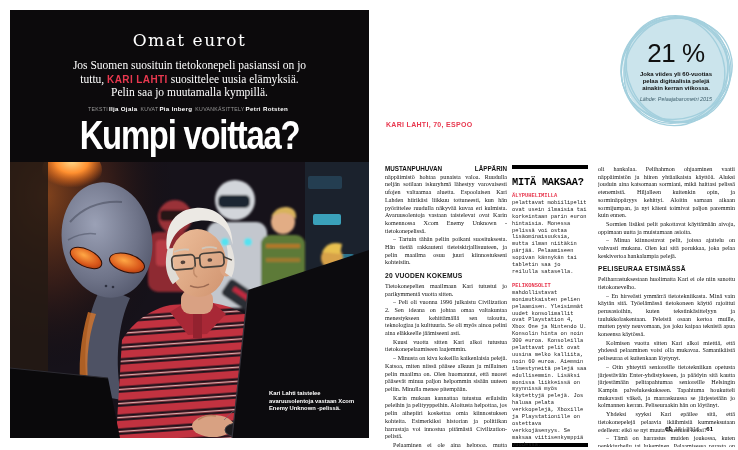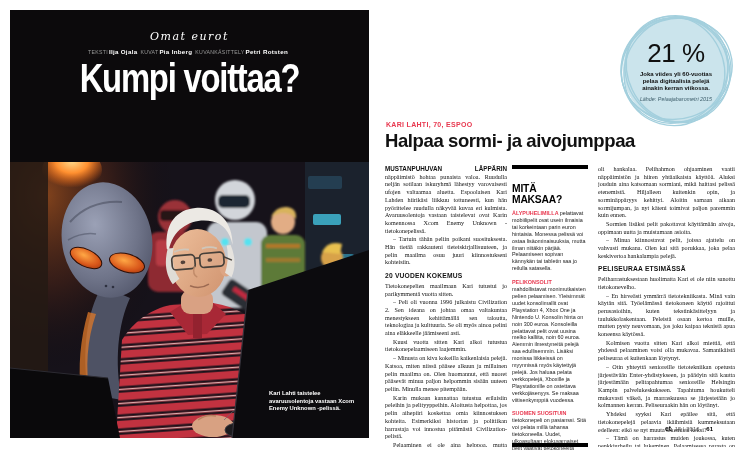--- a/index.html
+++ b/index.html
@@ -3,21 +3,21 @@
 <meta charset="utf-8">
 <style>
   html,body{margin:0;padding:0;}
   body{width:738px;height:450px;background:#ffffff;position:relative;overflow:hidden;
        font-family:"Liberation Serif",serif;color:#111;}
   .spread{position:absolute;inset:0;}
 
   
   .page-left{position:absolute;left:10px;top:10px;width:359px;height:428px;background:#0c0a0c;color:#fff;overflow:hidden;}
   .lp-head{position:absolute;top:0;left:0;right:0;text-align:center;z-index:3;}
-  .tagline{margin-top:20px;font-family:"DejaVu Serif",serif;font-style:italic;font-size:11px;letter-spacing:1.5px;}
+  .tagline{margin-top:20px;font-family:"DejaVu Serif",serif;font-size:17px;letter-spacing:1.5px;}
   .standfirst{margin:9px auto 0;width:236px;font-size:11.5px;line-height:13.5px;}
   .standfirst .hl{color:var(--accent);font-family:"Liberation Sans",sans-serif;font-weight:bold;font-size:10px;letter-spacing:.4px;}
   .credits{margin-top:5px;font-family:"Liberation Sans",sans-serif;font-size:5.2px;color:#9a9a9a;letter-spacing:.3px;}
   .credits .cname{color:#fff;font-weight:bold;font-size:6.2px;margin:0 3px 0 1px;}
   .lp-headline{margin-top:1px;font-family:"Liberation Sans",sans-serif;font-weight:bold;font-size:40px;
                letter-spacing:-1.5px;transform:scaleX(.82);transform-origin:50% 0;white-space:nowrap;}
   .photo{position:absolute;left:0;top:152px;right:0;bottom:0;}
   .photo svg{display:block;width:100%;height:100%;}
   .photo-caption{position:absolute;right:14px;bottom:26px;width:86px;font-family:"Liberation Sans",sans-serif;
                  font-weight:bold;font-size:5.8px;line-height:7.2px;color:#fff;z-index:5;}
@@ -45,38 +45,39 @@
   .block.p{text-indent:8px;}
   .block.pc{text-indent:0;}
   .block.sub{font-family:"Liberation Sans",sans-serif;font-weight:bold;font-size:6.7px;letter-spacing:.2px;
              margin:5px 0 2px;text-indent:0;text-align:left;}
   .block.sub + .block.p{text-indent:0;}
   .lead-in{font-family:"Liberation Sans",sans-serif;font-weight:bold;font-size:6.3px;}
   .lead-in:not(:empty)::after{content:" ";}
 
   .boxcol{width:76px;margin-right:10px;height:100%;}
   .price-box{height:100%;box-sizing:border-box;border-top:4px solid #000;border-bottom:4px solid #000;
-             font-family:Liberation Sans, sans-serif;padding:14px 1px 0 0;}
+             font-family:Liberation Mono, monospace;padding:7px 1px 0 0;}
   .price-box-title{font-weight:bold;font-size:10.3px;letter-spacing:-.2px;margin:0 0 5px;color:#000;}
   .price-section{font-size:5.4px;line-height:6.9px;margin:0 0 7px;text-align:left;color:#222;}
   .price-lead{color:var(--accent);font-weight:bold;}
   .price-lead:not(:empty)::after{content:" ";}
 
   .footer{position:absolute;right:22px;bottom:6px;font-family:"Liberation Sans",sans-serif;font-size:6px;color:#555;}
   .footer .mag{font-weight:bold;color:#000;font-size:6.8px;margin-right:2px;}
   .footer .pg{font-weight:bold;color:#000;margin-left:5px;}
 </style>
 </head>
 <body>
 
 <div class="spread">
 
   <div class="page-left">
     <div class="lp-head">
       <div class="tagline">Omat eurot</div>
+      <div class="standfirst"><span>Jos Suomen suosituin tietokonepeli pasianssi on jo tuttu, </span><span class="hl">KARI LAHTI</span><span> suosittelee uusia elämyksiä. Pelin saa jo muutamalla kympillä.</span></div>
       <div class="credits"><span><span class="clabel">TEKSTI</span><span class="cname">Ilja Ojala</span></span><span><span class="clabel">KUVAT</span><span class="cname">Pia Inberg</span></span><span><span class="clabel">KUVANKÄSITTELY</span><span class="cname">Petri Rotsten</span></span></div>
       <div class="lp-headline">Kumpi voittaa?</div>
     </div>
 
     <div class="photo">
       <svg viewBox="0 0 359 276" preserveAspectRatio="none">
         <defs>
           <radialGradient id="warm" cx="0.18" cy="0.12" r="0.65">
             <stop offset="0" stop-color="#d96a1e" stop-opacity=".55"></stop>
             <stop offset="0.5" stop-color="#7a3414" stop-opacity=".3"></stop>
@@ -212,21 +213,20 @@
         </g>
       </svg>
       <div class="stat-inner">
         <div class="stat-value">21 %</div>
         <div class="stat-text">Joka viides yli 60-vuotias pelaa digitaalisia pelejä ainakin kerran viikossa.</div>
         <div class="stat-source">Lähde: Pelaajabarometri 2015</div>
       </div>
     </div>
 
     <div class="kicker">KARI LAHTI, 70, ESPOO</div>
-    <h1 class="rp-headline" style="margin:0;">Halpaa sormi- ja aivojumppaa</h1>
 
     <div class="columns">
       <div class="body-col col1">
 
       <div class="block lead"><span class="lead-in">MUSTANPUHUVAN LÄPPÄRIN</span><span>näppäimistö hohtaa punaista valoa. Ruudulla neljän sotilaan iskuryhmä lähestyy varovaisesti ufojen valtaamaa aluetta. Espoolaisen Kari Lahden hiirikäsi liikkuu tottuneesti, kun hän pyörittelee ruudulla näkyvää kuvaa eri kulmista. Avaruusolentoja vastaan taistelevat ovat Karin komennossa Xcom Enemy Unknown -tietokonepelissä.</span></div>
           <div class="block p"><span class="lead-in"></span><span>– Tartuin tähän peliin poikani suosituksesta. Hän tietää rakkauteni tieteiskirjallisuuteen, ja pelin maailma osuu juuri kiinnostukseni kohteisiin.</span></div>
           <div class="block sub"><span class="lead-in"></span><span>20 VUODEN KOKEMUS</span></div>
           <div class="block p"><span class="lead-in"></span><span>Tietokonepelien maailmaan Kari tutustui jo parikymmentä vuotta sitten.</span></div>
           <div class="block p"><span class="lead-in"></span><span>– Peli oli vuonna 1996 julkaistu Civilization 2. Sen ideana on johtaa omaa valtakuntaa menestykseen kehittämällä sen taloutta, teknologiaa ja kulttuuria. Se oli myös ainoa pelini aina eläkkeelle jäämiseeni asti.</span></div>
           <div class="block p"><span class="lead-in"></span><span>Kuusi vuotta sitten Kari alkoi tutustua tietokonepelaamiseen laajemmin.</span></div>

